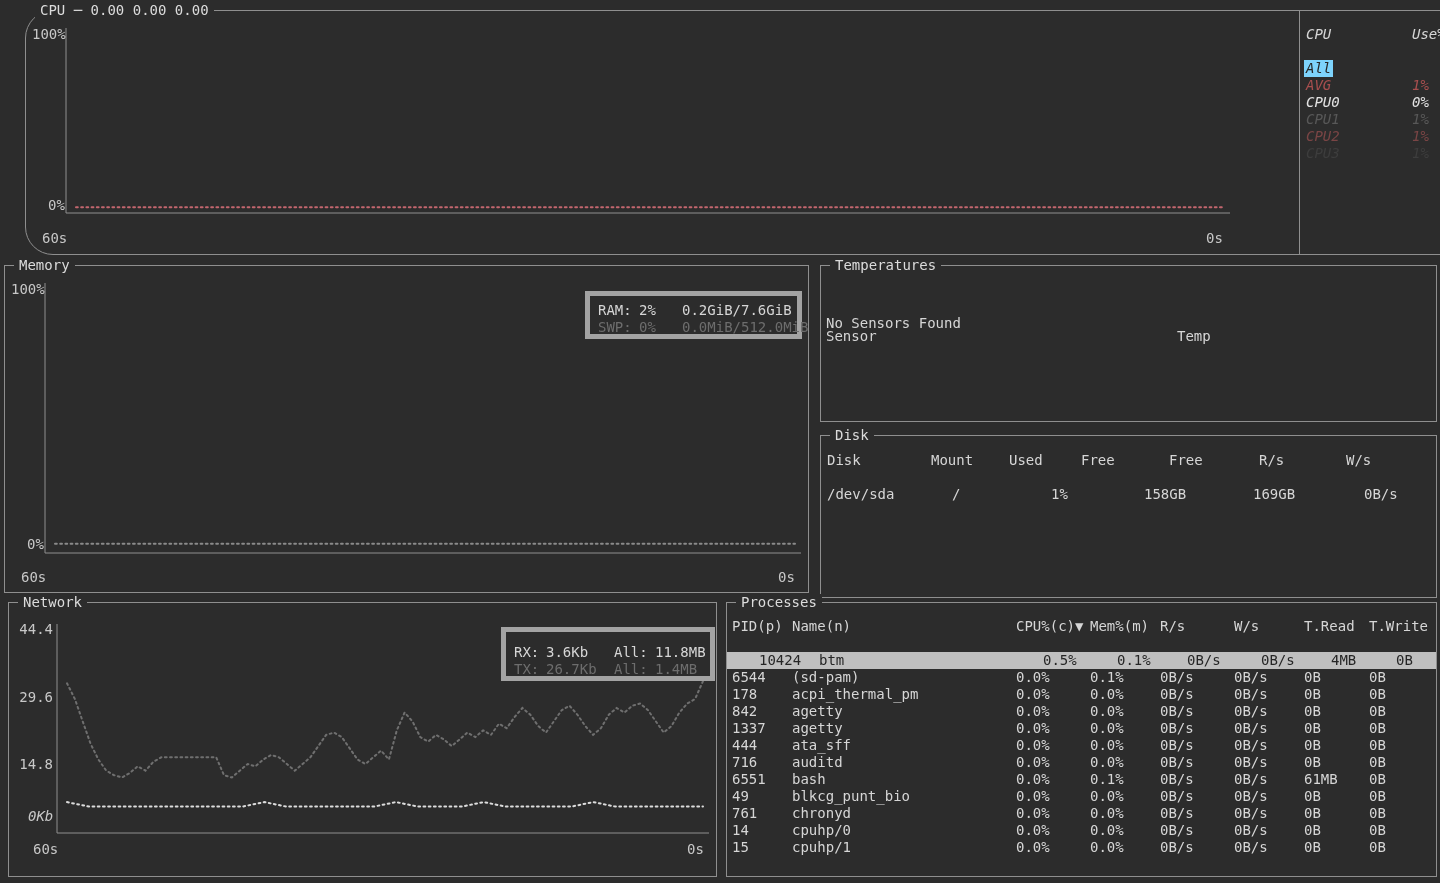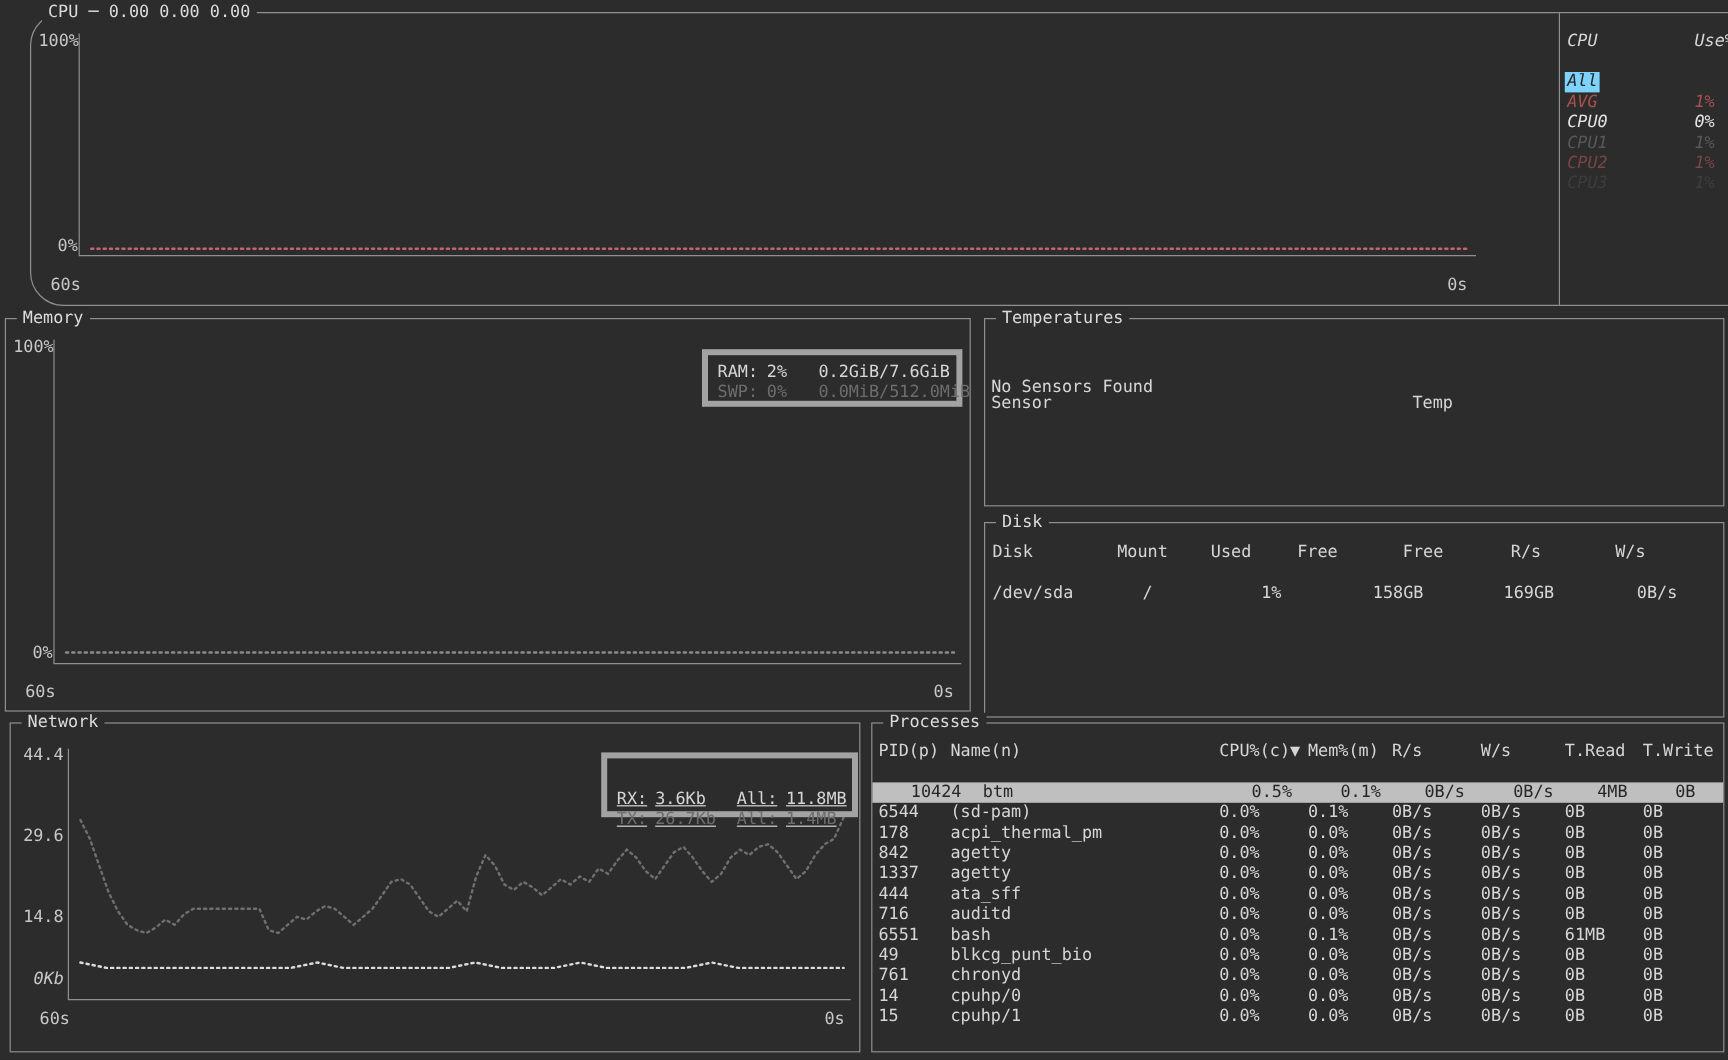--- a/index.html
+++ b/index.html
@@ -147,21 +147,21 @@
         <polyline points="48.0,21.0 48.0,230.0 700.0,230.0" fill="none" stroke="#8f8f8f" stroke-width="1"></polyline>
         <polyline points="58.0,199.1 79.9,203.6 101.9,203.6 123.8,203.6 145.7,203.6 167.7,203.6 189.6,203.6 211.5,203.6 233.4,203.6 255.4,199.1 277.3,203.6 299.2,203.6 321.2,203.6 343.1,203.6 365.0,203.6 387.0,199.1 408.9,203.6 430.8,203.6 452.8,203.6 474.7,199.1 496.6,203.6 518.6,203.6 540.5,203.6 562.4,203.6 584.3,199.1 606.3,203.6 628.2,203.6 650.1,203.6 672.1,203.6 694.0,203.6" fill="none" stroke="#dcdcdc" stroke-width="2" stroke-dasharray="1.8 3.4" stroke-linecap="round"></polyline>
         <polyline points="58.0,80.3 65.9,96.0 73.7,118.4 81.6,140.8 89.4,156.5 97.3,167.7 105.1,172.2 113.0,174.5 120.8,170.0 128.7,163.3 136.5,167.7 144.4,158.8 152.2,154.3 160.1,154.3 167.9,154.3 175.8,154.3 183.6,154.3 191.5,154.3 199.3,154.3 207.2,154.3 215.0,172.2 222.9,174.5 230.7,167.7 238.6,161.0 246.4,163.3 254.3,156.5 262.1,152.0 270.0,154.3 277.9,161.0 285.7,167.7 293.6,161.0 301.4,154.3 309.3,143.1 317.1,131.9 325.0,129.6 332.8,134.1 340.7,145.3 348.5,156.5 356.4,161.0 364.2,154.3 372.1,147.6 379.9,156.5 387.8,127.4 395.6,109.5 403.5,118.4 411.3,134.1 419.2,138.6 427.0,131.9 434.9,136.4 442.7,143.1 450.6,136.4 458.4,129.6 466.3,134.1 474.1,127.4 482.0,131.9 489.9,120.7 497.7,125.2 505.6,114.0 513.4,105.0 521.3,111.7 529.1,122.9 537.0,129.6 544.8,118.4 552.7,107.2 560.5,102.7 568.4,111.7 576.2,122.9 584.1,131.9 591.9,125.2 599.8,111.7 607.6,105.0 615.5,109.5 623.3,102.7 631.2,100.5 639.0,107.2 646.9,118.4 654.7,129.6 662.6,122.9 670.4,109.5 678.3,100.5 686.1,96.0 694.0,78.1" fill="none" stroke="#6f6f6f" stroke-width="2" stroke-dasharray="1.8 3.4" stroke-linecap="round"></polyline>
       </svg>
     <span class="axis-label" style="left:10px;top:18px;width:34px;text-align:right;">44.4</span>
     <span class="axis-label" style="left:10px;top:86px;width:34px;text-align:right;">29.6</span>
     <span class="axis-label" style="left:10px;top:153px;width:34px;text-align:right;">14.8</span>
     <span class="axis-label" style="left:19px;top:205px;width:25px;text-align:right;font-style:italic;">0Kb</span>
     <span class="axis-label" style="left:24px;top:238px;">60s</span>
     <span class="axis-label" style="left:678px;top:238px;">0s</span>
-    <div class="legend-box" style="left:492px;top:24px;width:214px;height:54px;padding-top:26px;text-decoration:underline;">
+    <div class="legend-box" style="left:492px;top:24px;width:214px;height:54px;padding-top:12px;">
       <div class="net-leg-row">
         <span>RX:</span>
         <span>3.6Kb</span>
         <span>All:</span>
         <span>11.8MB</span>
       </div>
       <div class="net-leg-row dim">
         <span>TX:</span>
         <span>26.7Kb</span>
         <span>All:</span>

